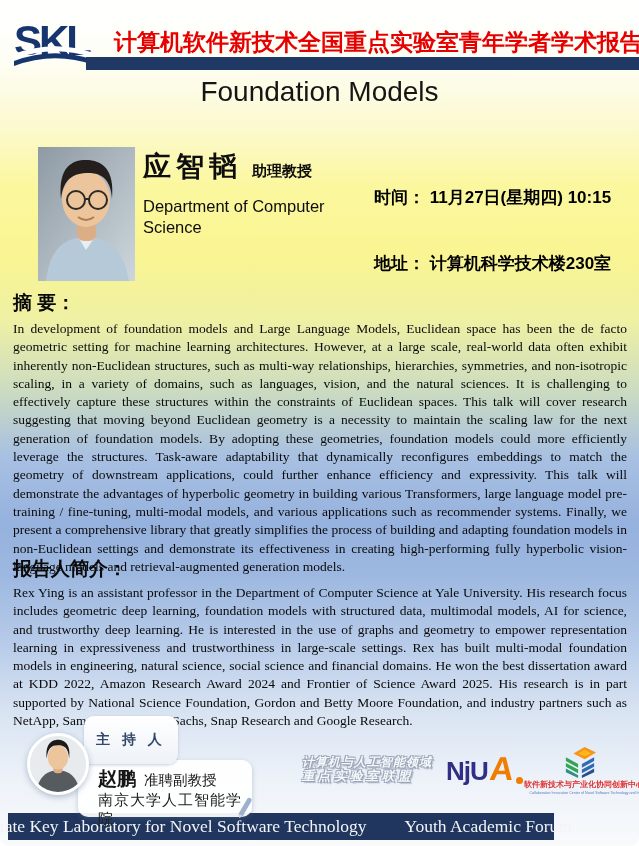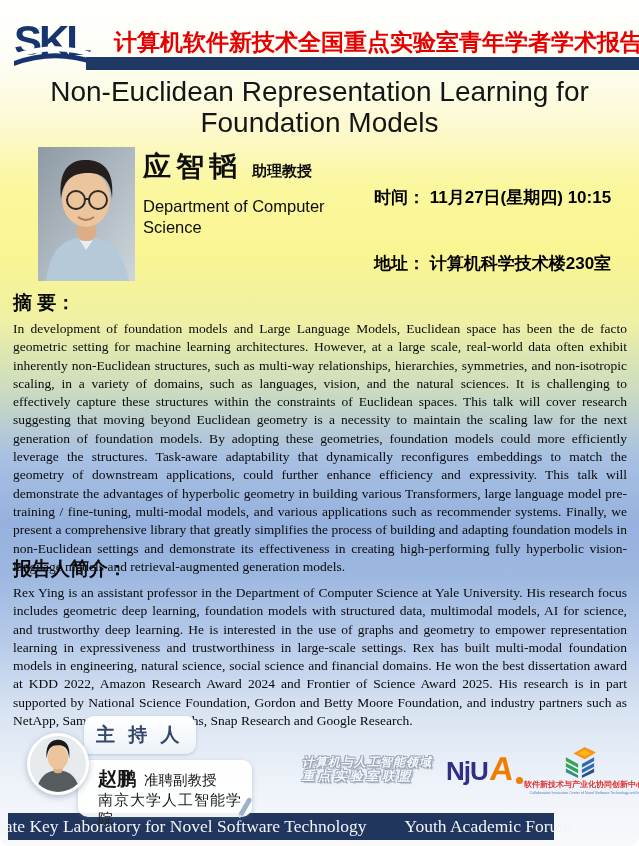--- a/index.html
+++ b/index.html
@@ -38,24 +38,24 @@
   
   .sec-h{position:absolute;left:13px;font-size:19px;font-weight:bold;color:#0a0a0a;
     font-family:"Liberation Sans",sans-serif;}
   .abs-h{top:290px;}
   .bio-h{top:556px;}
   .para{position:absolute;left:13px;width:614px;margin:0;text-align:justify;
     font-family:"Liberation Serif",serif;font-size:13.5px;line-height:18.3px;color:#0a0a0a;}
   .abs-p{top:320px;}
   .bio-p{top:584px;}
   
-  .host-tab{position:absolute;left:84px;top:716px;padding:6px 12px;
+  .host-tab{position:absolute;left:84px;top:716px;padding:15px 12px;
     background:linear-gradient(#ffffff,#edf2f8);border-radius:10px 10px 10px 2px;
     box-shadow:0 1px 3px rgba(100,120,150,.35);
-    font-size:19px;font-weight:bold;letter-spacing:4px;color:#33486b;z-index:2;}
+    font-size:14px;font-weight:bold;letter-spacing:4px;color:#33486b;z-index:2;}
   .host-bubble{position:absolute;left:78px;top:760px;width:174px;height:57px;
     background:rgba(255,255,255,.93);border-radius:10px;
     box-shadow:0 2px 5px rgba(90,110,140,.35);z-index:1;}
   .host-line1{position:absolute;left:20px;top:6px;display:flex;align-items:baseline;gap:8px;
     font-family:"DejaVu Serif",serif;color:#161616;}
   .host-name{font-size:19px;font-weight:bold;}
   .host-title{font-size:14.5px;}
   .host-aff{position:absolute;left:20px;top:31px;font-family:"DejaVu Serif",serif;
     font-size:15px;letter-spacing:1px;color:#222;}
   .pencil{position:absolute;right:-4px;bottom:-2px;width:22px;height:22px;transform:rotate(-15deg);}
@@ -92,21 +92,20 @@
       <path d="M0,46 Q40,31 80,45 L80,50 Q40,36 0,51 Z" fill="#16356e"></path>
     </svg>
   </div>
   <div class="hdr-titles">
     <span>计算机软件新技术全国重点实验室</span>
     <span>青年学者学术报告</span>
   </div>
   <div class="hdr-bar"></div>
 
   <div class="title">
-    <div>Non-Euclidean Representation Learning for</div>
     <div>Foundation Models</div>
   </div>
 
   <div class="photo">
     <svg width="97" height="134" viewBox="0 0 97 134">
       <defs>
         <linearGradient id="pbg" x1="0" y1="0" x2="1" y2="1">
           <stop offset="0" stop-color="#8e9aa4"></stop>
             <stop offset="1" stop-color="#cdd6dc"></stop>
         </linearGradient>

